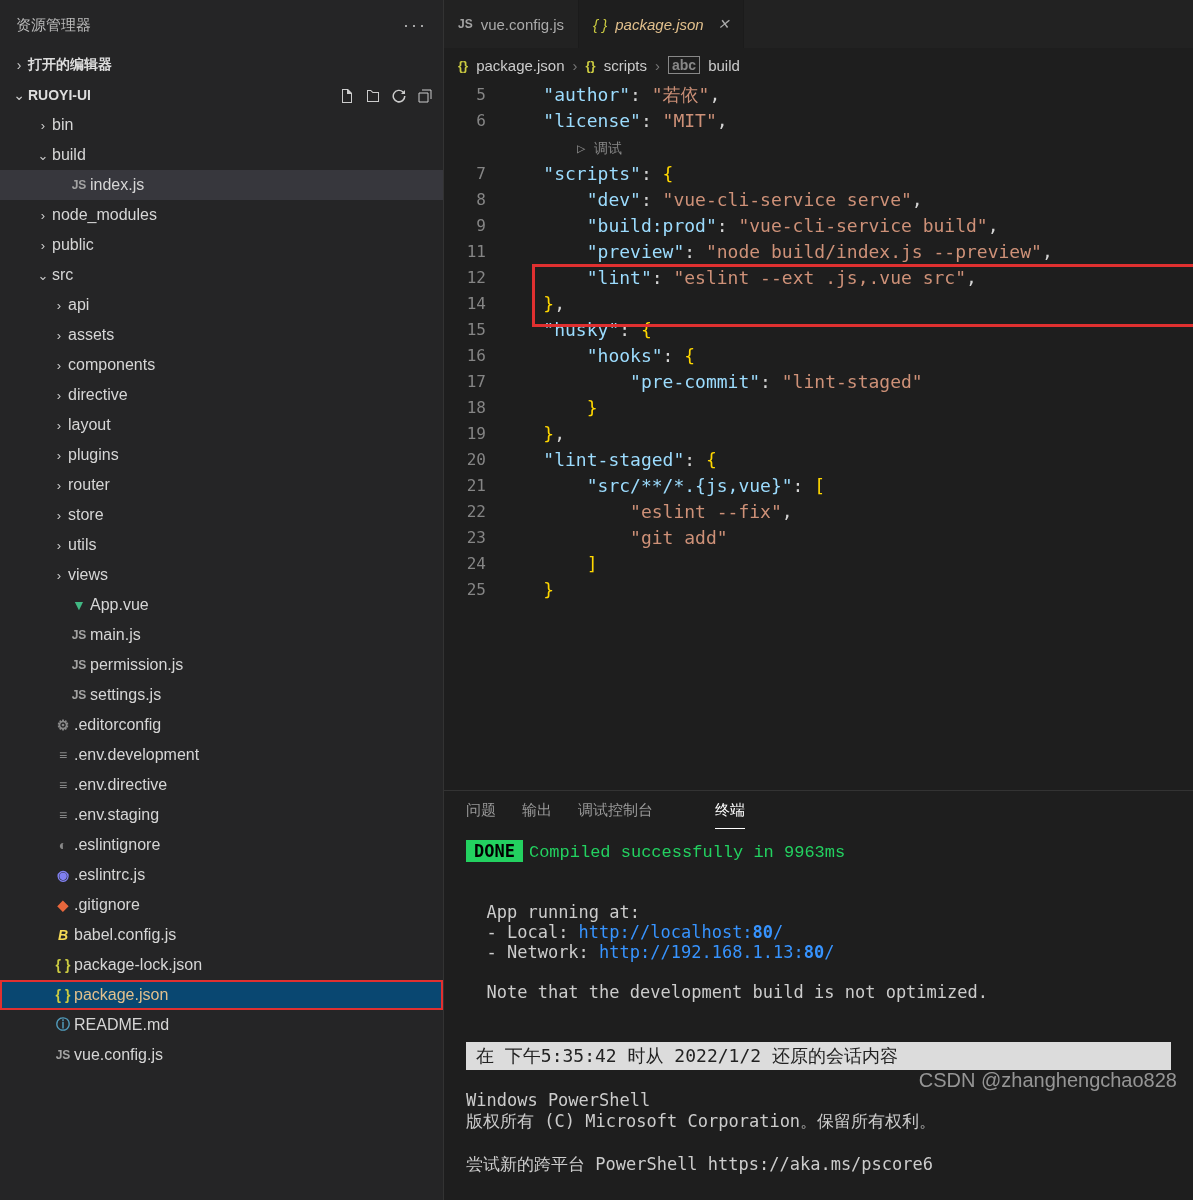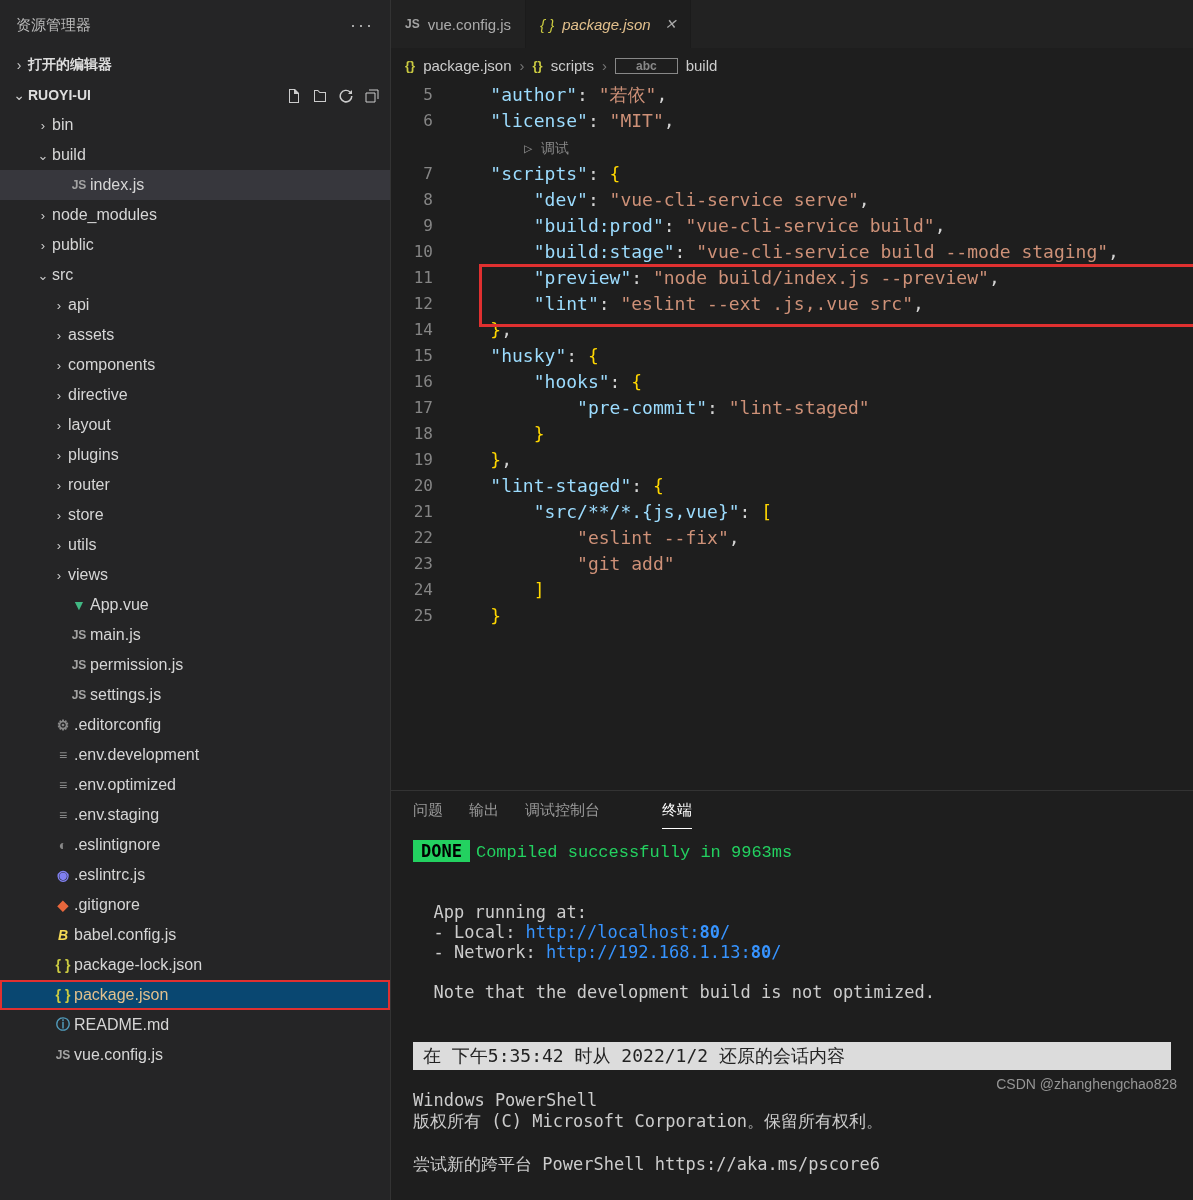--- a/index.html
+++ b/index.html
@@ -1,17 +1,17 @@
 <!DOCTYPE html>
 <html><head>
 <meta charset="utf-8">
 <style>
 * { margin:0; padding:0; box-sizing:border-box; }
 body { font-family:"Segoe UI",Arial,sans-serif; background:#1e1e1e; color:#ccc; width:1193px; height:1200px; overflow:hidden; display:flex; }
-.sidebar { width:391px; background:#252526; display:flex; flex-direction:column; border-right:1px solid #333; }
+.sidebar { width:444px; background:#252526; display:flex; flex-direction:column; border-right:1px solid #333; }
 .sb-header { display:flex; align-items:center; padding:10px 16px; justify-content:space-between; height:50px;}
 .sb-title { font-size:15px; color:#bbb; }
 .sb-menu { color:#bbb; font-size:18px; letter-spacing:2px; cursor:pointer;}
 .section-row { display:flex; align-items:center; padding:4px 10px; cursor:pointer; height:30px;}
 .section-row .ch { width:18px; text-align:center; font-size:14px; color:#ccc;}
 .section-row .bold { font-weight:700; font-size:14px; color:#ddd;}
 .sec-icons { display:flex; gap:10px; margin-left:auto; color:#bbb; font-size:14px;}
 .tree { flex:1; overflow:auto; font-size:16px; }
 .tree-row { display:flex; align-items:center; height:30px; cursor:pointer; padding-right:8px;}
 .tree-row.selected { background:#094771; }
@@ -49,21 +49,21 @@
 .panel { height:410px; border-top:1px solid #333; display:flex; flex-direction:column;}
 .panel-tabs { display:flex; gap:26px; padding:10px 22px 0; font-size:15px; color:#999; height:38px;}
 .ptab { cursor:pointer; padding-bottom:4px;}
 .ptab.active { color:#fff; border-bottom:1px solid #fff;margin-left:36px;}
 .term { flex:1; font-family:Consolas,monospace; font-size:17px; color:#ccc; padding:12px 22px; overflow:hidden;}
 .done-badge { background:#23d160; color:#000; padding:1px 8px; font-weight:600; margin-right:6px;}
 .t-green { color:#23d160;font-family:Liberation Mono, monospace;}
 .t-link { color:#3794ff;}
 .t-blue { color:#3794ff;font-weight:bold;}
 .restore-bar { background:#dcdcdc; color:#222; padding:2px 10px; font-size:18px; font-family:Consolas,monospace;}
-.watermark { position:absolute; right:16px; bottom:108px; color:#aaa; font-size:14px; opacity:0.85;}
+.watermark { position:absolute; right:16px; bottom:108px; color:#aaa; font-size:20px; opacity:0.85;}
 .bc-ico { font-size:13px; font-weight:700;}
 svg { display:inline-block; vertical-align:middle;}
 </style>
 </head>
 <body>
 
 <div class="sidebar">
   <div class="sb-header">
     <span class="sb-title">资源管理器</span>
     <span class="sb-menu">···</span>
@@ -206,21 +206,21 @@
       <div class="tree-row">
         <span class="indent" style="width:34px"></span>
         <span class="chev"></span>
         <span class="file-ico ico-txt">≡</span>
         <span class="file-name">.env.development</span>
       </div>
       <div class="tree-row">
         <span class="indent" style="width:34px"></span>
         <span class="chev"></span>
         <span class="file-ico ico-txt">≡</span>
-        <span class="file-name">.env.optimized</span>
+        <span class="file-name">.env.directive</span>
       </div>
       <div class="tree-row">
         <span class="indent" style="width:34px"></span>
         <span class="chev"></span>
         <span class="file-ico ico-txt">≡</span>
         <span class="file-name">.env.staging</span>
       </div>
       <div class="tree-row">
         <span class="indent" style="width:34px"></span>
         <span class="chev"></span>
@@ -284,21 +284,21 @@
         <span class="tab-close">✕</span>
       </div>
     </div>
   <div class="breadcrumb" id="breadcrumb">
       <span class="bc-ico" style="color: rgb(203, 203, 65);">{}</span>
       <span>package.json</span>
       <span class="bc-sep">›</span>
       <span class="bc-ico" style="color: rgb(203, 203, 65);">{}</span>
       <span>scripts</span>
       <span class="bc-sep">›</span>
-      <span class="bc-ico"><span style="border:1px solid #888;padding:0 20px;font-size:12px;color:#888">abc</span></span>
+      <span class="bc-ico"><span style="border:1px solid #888;padding:0 3px;font-size:14px;color:#888">abc</span></span>
       <span>build</span>
     </div>
   <div class="editor" id="editor">
     <div class="redbox1"></div>
   <div class="code-line">
         <span class="gutter">5</span>
         <span class="code">    <span class="s-key">"author"</span><span class="s-pun">:</span> <span class="s-str">"若依"</span><span class="s-pun">,</span></span>
       </div>
       <div class="code-line">
         <span class="gutter">6</span>
@@ -312,24 +312,20 @@
         <span class="gutter">7</span>
         <span class="code">    <span class="s-key">"scripts"</span><span class="s-pun">:</span> <span class="s-br">{</span></span>
       </div>
       <div class="code-line">
         <span class="gutter">8</span>
         <span class="code">        <span class="s-key">"dev"</span><span class="s-pun">:</span> <span class="s-str">"vue-cli-service serve"</span><span class="s-pun">,</span></span>
       </div>
       <div class="code-line">
         <span class="gutter">9</span>
         <span class="code">        <span class="s-key">"build:prod"</span><span class="s-pun">:</span> <span class="s-str">"vue-cli-service build"</span><span class="s-pun">,</span></span>
-      </div>
-      <div class="code-line">
-        <span class="gutter">10</span>
-        <span class="code">        <span class="s-key">"build:stage"</span><span class="s-pun">:</span> <span class="s-str">"vue-cli-service build --mode staging"</span><span class="s-pun">,</span></span>
       </div>
       <div class="code-line">
         <span class="gutter">11</span>
         <span class="code">        <span class="s-key">"preview"</span><span class="s-pun">:</span> <span class="s-str">"node build/index.js --preview"</span><span class="s-pun">,</span></span>
       </div>
       <div class="code-line">
         <span class="gutter">12</span>
         <span class="code">        <span class="s-key">"lint"</span><span class="s-pun">:</span> <span class="s-str">"eslint --ext .js,.vue src"</span><span class="s-pun">,</span></span>
       </div>
       <div class="code-line">

